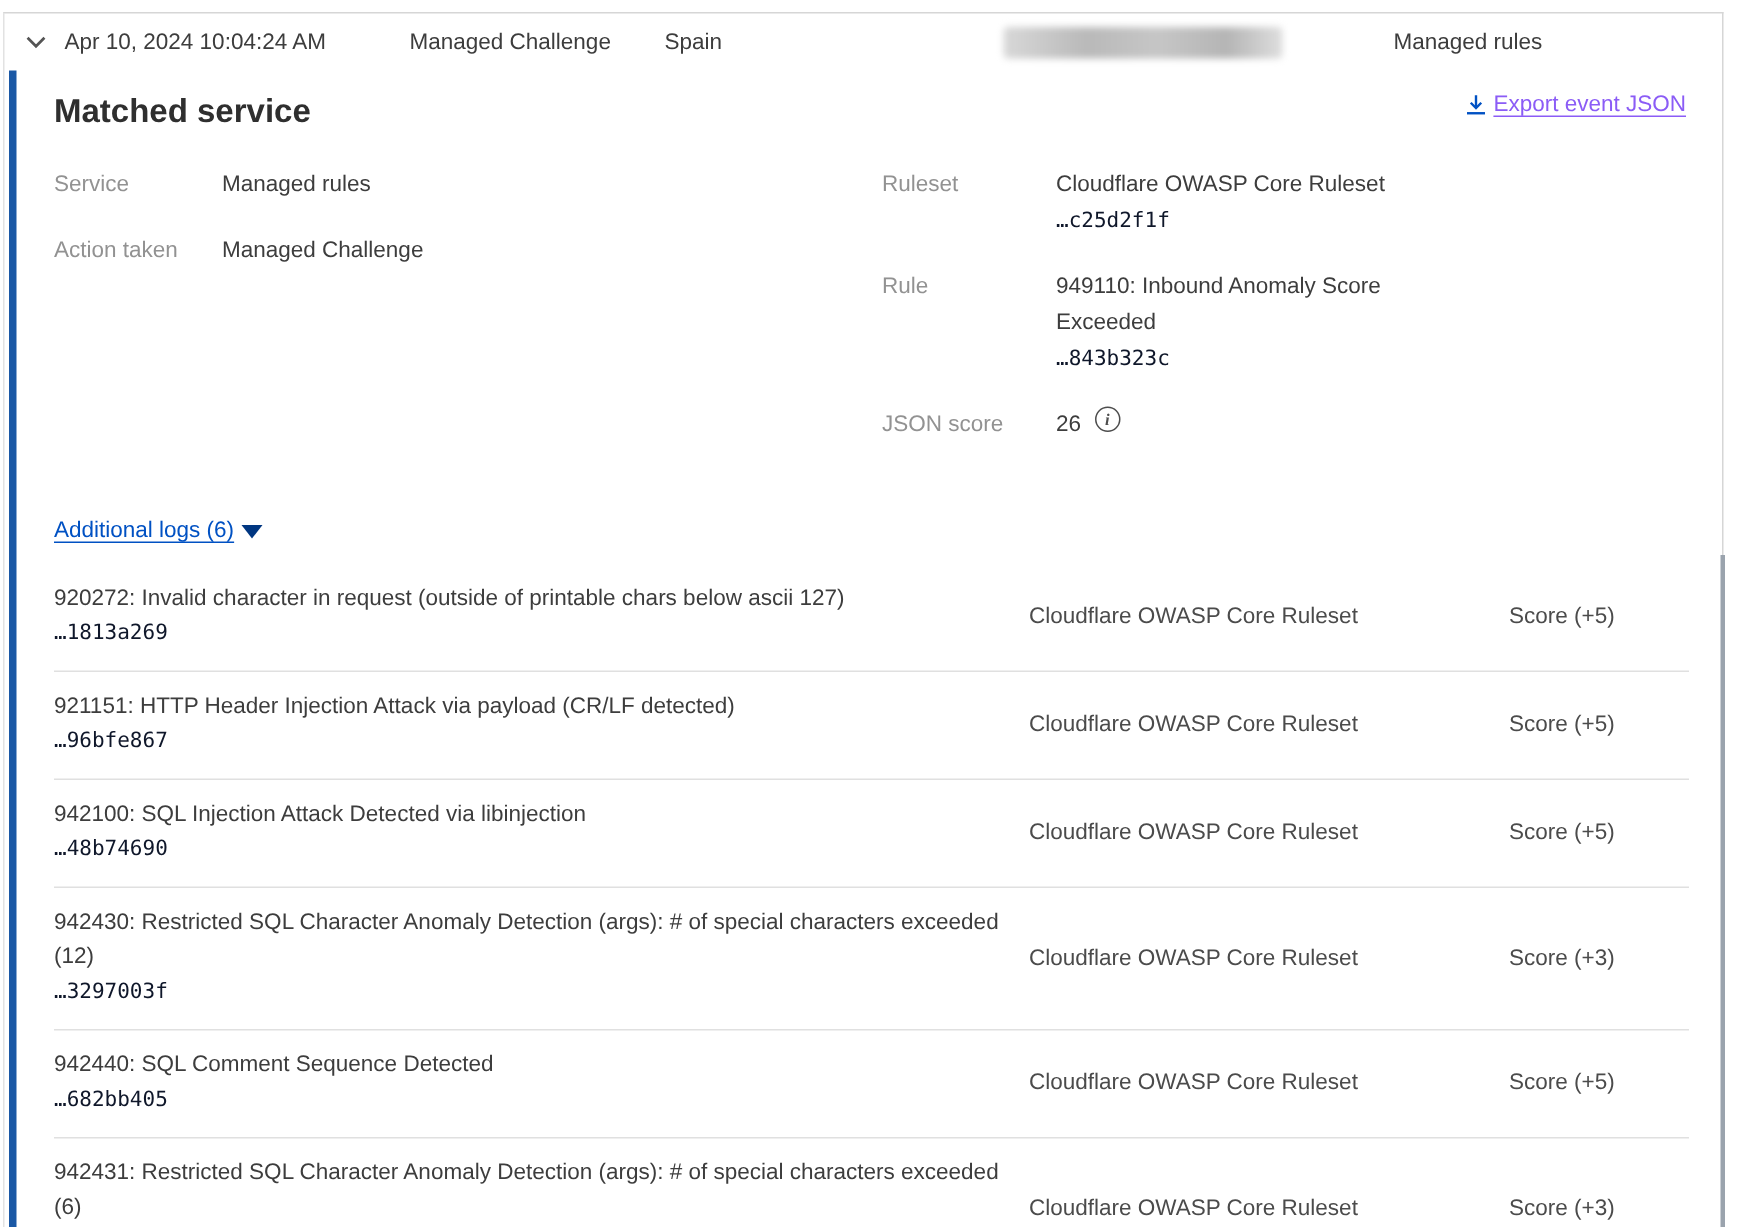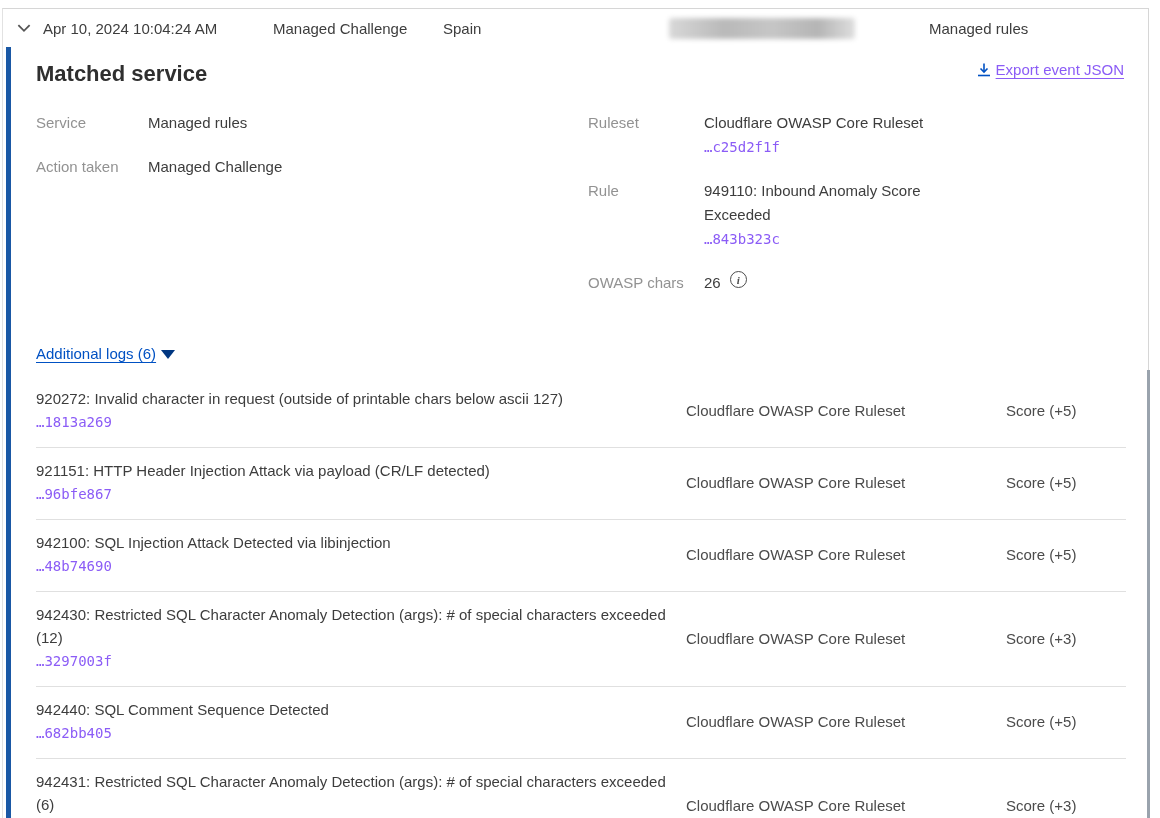--- a/index.html
+++ b/index.html
@@ -55,21 +55,21 @@
   .export-link .label { text-decoration: underline; text-underline-offset: 3px; }
   
   .detail-grid { display: flex; margin-top: 24px; }
   .col-left  { width: 552px; flex: none; }
   .col-right { flex: 1; }
   .field { display: flex; margin-bottom: 20px; line-height: 24px; font-size: 15px; }
   .field .flabel { flex: none; color: #929292; }
   .col-left  .flabel { width: 112px; }
   .col-right .flabel { width: 116px; }
   .field .fvalue { color: #3d3d3d; max-width: 255px; }
-  .mono { font-family: "DejaVu Sans Mono", monospace; font-size: 14px; color: #8b5cf6; }
+  .mono { font-family: "DejaVu Sans Mono", monospace; font-size: 14px; color: #0f172a; }
   .owasp-val { display: flex; align-items: flex-start; gap: 9px; }
   .info-icon {
     width: 17px; height: 17px; border: 1.5px solid #4d4d4d; border-radius: 50%;
     display: inline-flex; align-items: center; justify-content: center;
     font-size: 11px; color: #4d4d4d; font-family: "Liberation Serif", serif;
     font-style: italic; font-weight: 700; cursor: pointer;
   }
   
   .logs-toggle { display: flex; align-items: center; margin-top: 30px; width: max-content; cursor: pointer; }
   .logs-toggle .label {
@@ -143,21 +143,21 @@
           </span>
         </div>
         <div class="field">
           <span class="flabel">Rule</span>
           <span class="fvalue">
             <span>949110: Inbound Anomaly Score Exceeded</span><br>
             <span class="mono">…843b323c</span>
           </span>
         </div>
         <div class="field">
-          <span class="flabel">OWASP chars</span>
+          <span class="flabel">JSON score</span>
           <span class="fvalue owasp-val">
             <span>26</span>
             <span class="info-icon">i</span>
           </span>
         </div>
       </div>
     </div>
 
     <div class="logs-toggle">
       <span class="label">Additional logs (6)</span>

